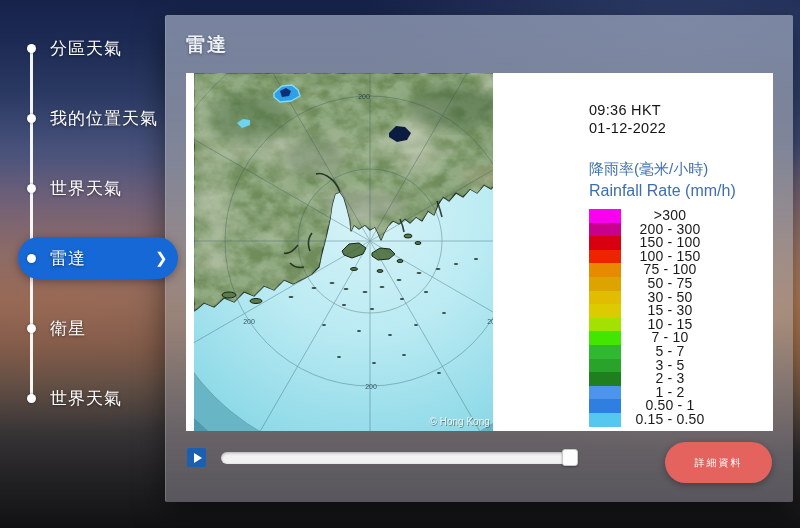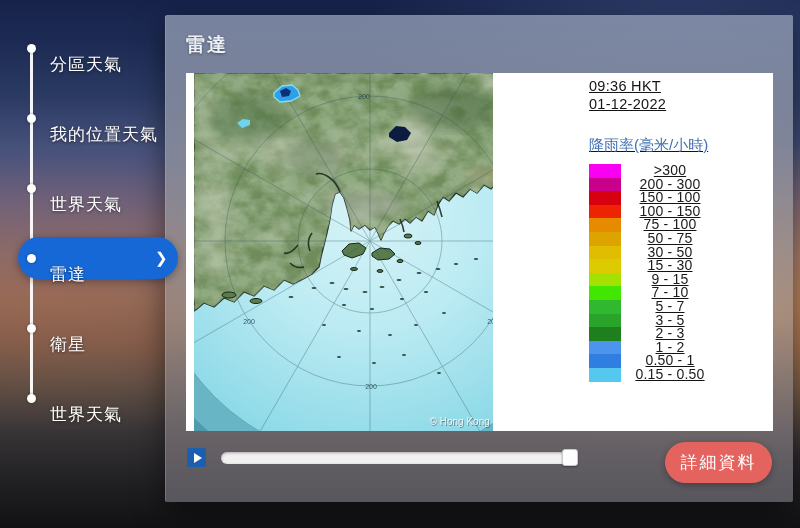--- a/index.html
+++ b/index.html
@@ -16,21 +16,21 @@
   }
 
   
   .sidebar { position:absolute; left:0; top:0; width:185px; height:528px; z-index:5; }
   .tl-line { position:absolute; left:30px; top:48px; width:2.5px; height:350px;
              background:rgba(255,255,255,.95); border-radius:2px; }
   .menu-item { position:absolute; left:0; height:0; display:flex; align-items:center;
                cursor:pointer; white-space:nowrap; }
   .menu-item .dot { position:absolute; left:27px; width:9px; height:9px; border-radius:50%;
                     background:#fff; box-shadow:0 0 3px rgba(0,0,0,.4); }
-  .menu-item .mi-label { position:absolute; left:50px; transform:translateY(-50%); top:16px;
+  .menu-item .mi-label { position:absolute; left:50px; transform:translateY(-50%); top:0;
                     color:#fff; font-size:17px; letter-spacing:1px;
                     text-shadow:0 1px 3px rgba(0,0,0,.55); }
   .menu-item.selected .pill { position:absolute; left:18px; top:-21px; width:160px; height:42px;
                     border-radius:21px; box-shadow:0 2px 8px rgba(0,0,20,.35); }
   .menu-item.selected .chev { position:absolute; left:155px; top:0; transform:translateY(-52%);
                     color:#fff; font-size:15px; font-weight:bold; }
 
   
   .panel { position:absolute; left:165px; top:15px; width:628px; height:487px; z-index:2;
     background:linear-gradient(180deg, rgba(141,152,177,.82) 0%, rgba(148,148,155,.74) 38%,
@@ -40,21 +40,21 @@
   }
   .panel-title { position:absolute; left:20px; top:16px; color:#eef2f8; font-size:19px;
                  letter-spacing:2px; text-shadow:0 1px 3px rgba(0,0,0,.4); }
 
   .viewer { position:absolute; left:20px; top:57px; width:587px; height:358px; background:#fff; }
   .map { position:absolute; left:8px; top:0; width:299px; height:358px; overflow:hidden; }
   .map svg { display:block; }
 
   
   .legend { position:absolute; left:360px; top:0; width:227px; height:358px; background:#fff;
-            padding:4px 0 0 43px; color:#141414;text-decoration:underline; }
+            padding:28px 0 0 43px; color:#141414; }
   .lg-time { font-size:14.5px; line-height:18px; letter-spacing:.3px; }
   .lg-zh { margin-top:23px; font-size:15px; color:#3e6fae; }
   .lg-en { margin-top:3px; font-size:16px; color:#3e6fae; }
   .scale { margin-top:9px; }
   .scale-row { display:flex; height:13.6px; }
   .scale-row .sw { width:32px; height:13.6px; }
   .scale-row .sl { width:98px; font-size:14px; line-height:13.8px; text-align:center;
                    color:#1a1a1a; letter-spacing:.2px; }
 
   
@@ -63,21 +63,21 @@
               display:flex; align-items:center; justify-content:center; cursor:pointer; }
   .play-btn .tri { width:0; height:0; border-left:8px solid #fff;
                    border-top:5px solid transparent; border-bottom:5px solid transparent; margin-left:2px; }
   .slider { position:absolute; left:55px; top:436px; width:353px; height:12px;
             background:#f2f2f2; border-radius:7px; box-shadow:inset 0 1px 3px rgba(0,0,0,.3);
             cursor:pointer; }
   .thumb { position:absolute; top:-3px; width:16px; height:17px; background:#fdfdfd;
            border:1px solid #c9c9c9; border-radius:3px; box-shadow:0 1px 2px rgba(0,0,0,.35);
            cursor:grab; }
   .details-btn { position:absolute; left:499px; top:426px; width:107px; height:41px;
-           border:none; border-radius:21px; color:#fff; font-size:17px; letter-spacing:2px;
+           border:none; border-radius:21px; color:#fff; font-size:10px; letter-spacing:2px;
            font-family:inherit; display:flex; align-items:center; justify-content:center;
            box-shadow:0 2px 7px rgba(0,0,0,.3); cursor:pointer; }
 </style>
 </head>
 <body>
 
 <nav class="sidebar">
   <div class="tl-line"></div>
 
 <div class="menu-item" style="top: 48px;">
@@ -235,20 +235,21 @@
         </g>
       </svg>
     </div>
 
     <div class="legend">
       <div class="lg-time">
         <div>09:36 HKT</div>
         <div>01-12-2022</div>
       </div>
       <div class="lg-zh">降雨率(毫米/小時)</div>
+      <div class="lg-en">Rainfall Rate (mm/h)</div>
       <div class="scale">
           <div class="scale-row">
             <span class="sw" style="background: rgb(250, 0, 242);"></span>
             <span class="sl">&gt;300</span>
           </div>
           <div class="scale-row">
             <span class="sw" style="background: rgb(200, 0, 140);"></span>
             <span class="sl">200 - 300</span>
           </div>
           <div class="scale-row">
@@ -270,21 +271,21 @@
           <div class="scale-row">
             <span class="sw" style="background: rgb(224, 189, 0);"></span>
             <span class="sl">30 - 50</span>
           </div>
           <div class="scale-row">
             <span class="sw" style="background: rgb(220, 203, 0);"></span>
             <span class="sl">15 - 30</span>
           </div>
           <div class="scale-row">
             <span class="sw" style="background: rgb(164, 225, 0);"></span>
-            <span class="sl">9 - 15</span>
+            <span class="sl">10 - 15</span>
           </div>
           <div class="scale-row">
             <span class="sw" style="background: rgb(67, 230, 0);"></span>
             <span class="sl">7 - 10</span>
           </div>
           <div class="scale-row">
             <span class="sw" style="background: rgb(49, 184, 49);"></span>
             <span class="sl">5 - 7</span>
           </div>
           <div class="scale-row">

